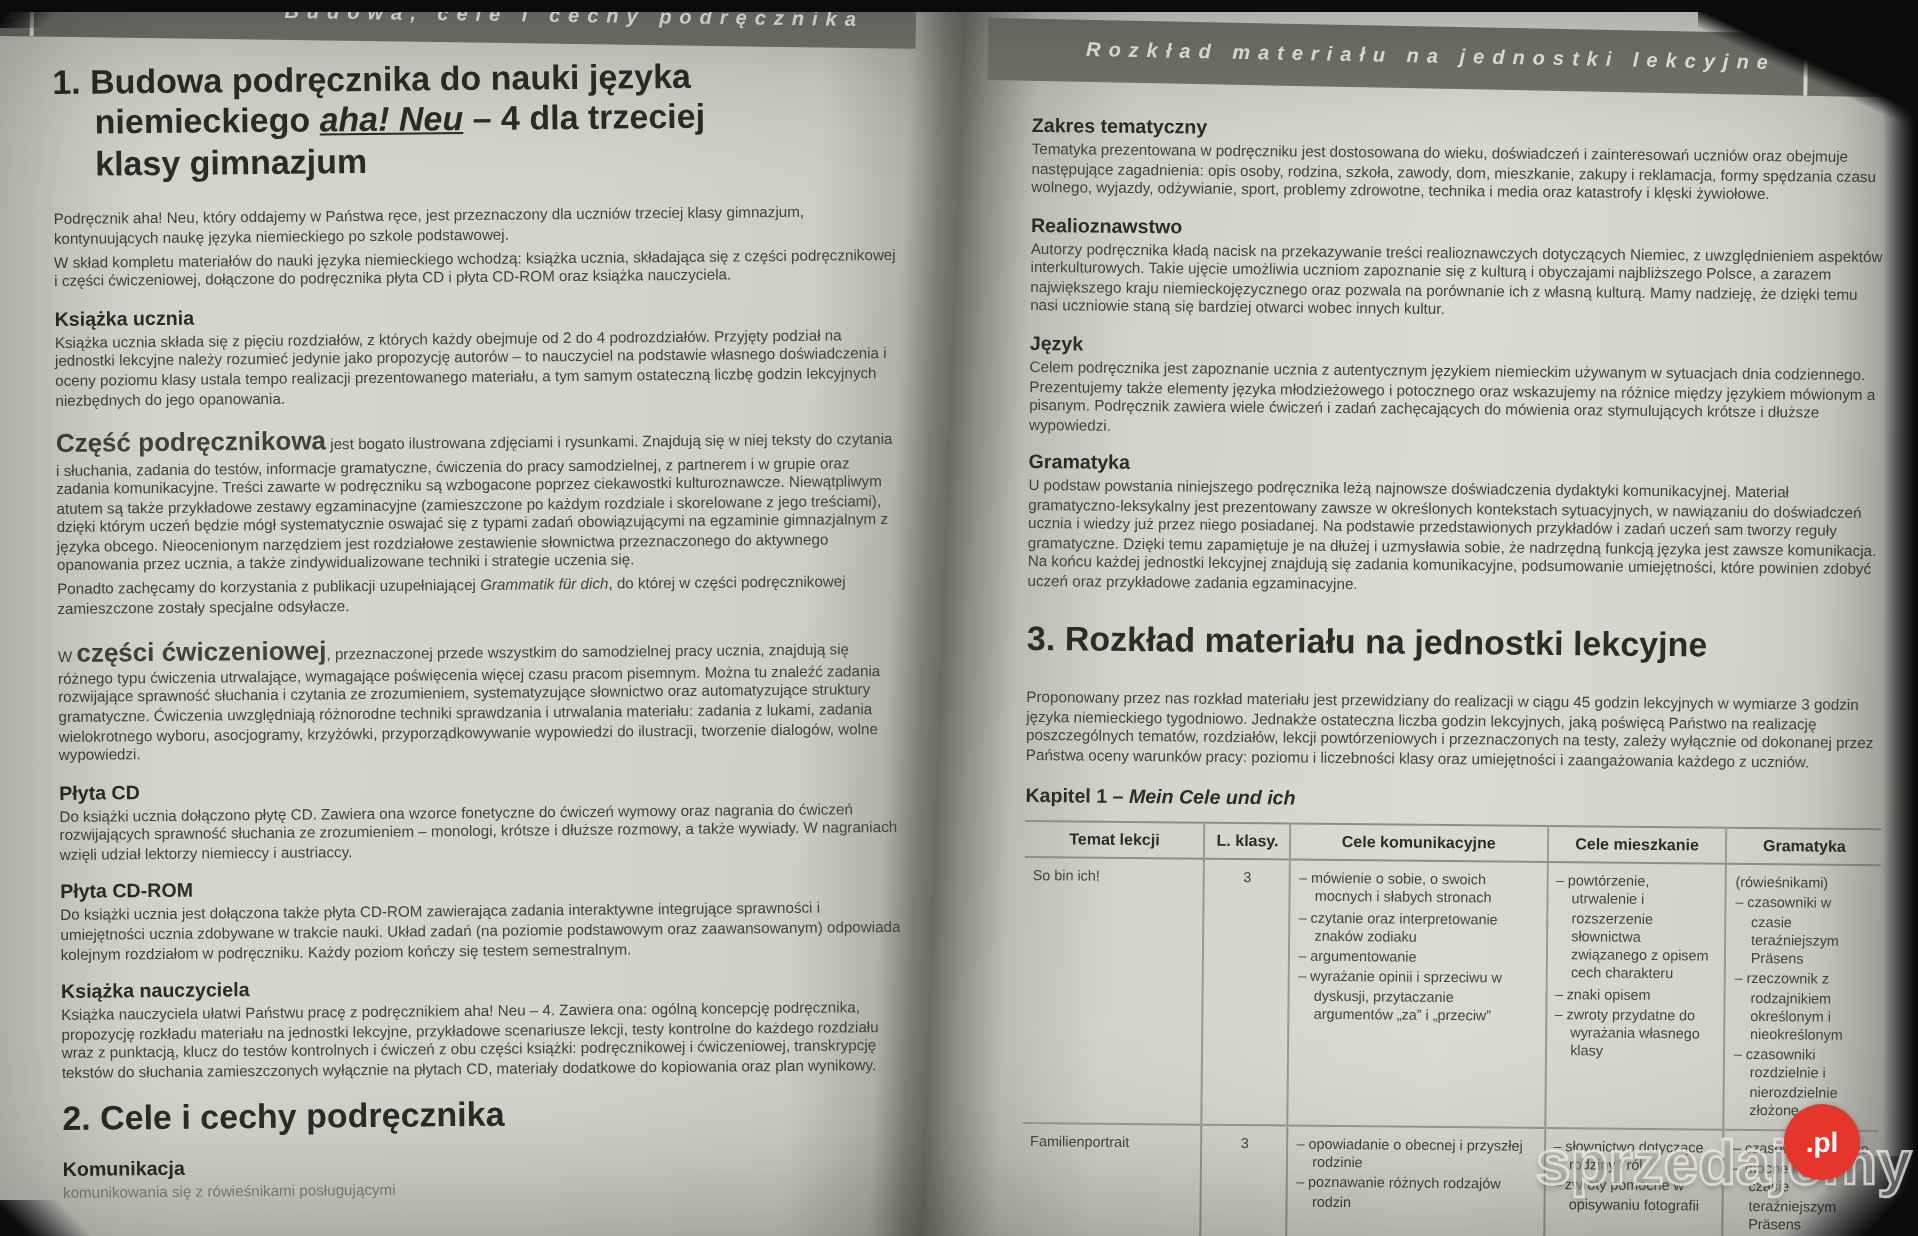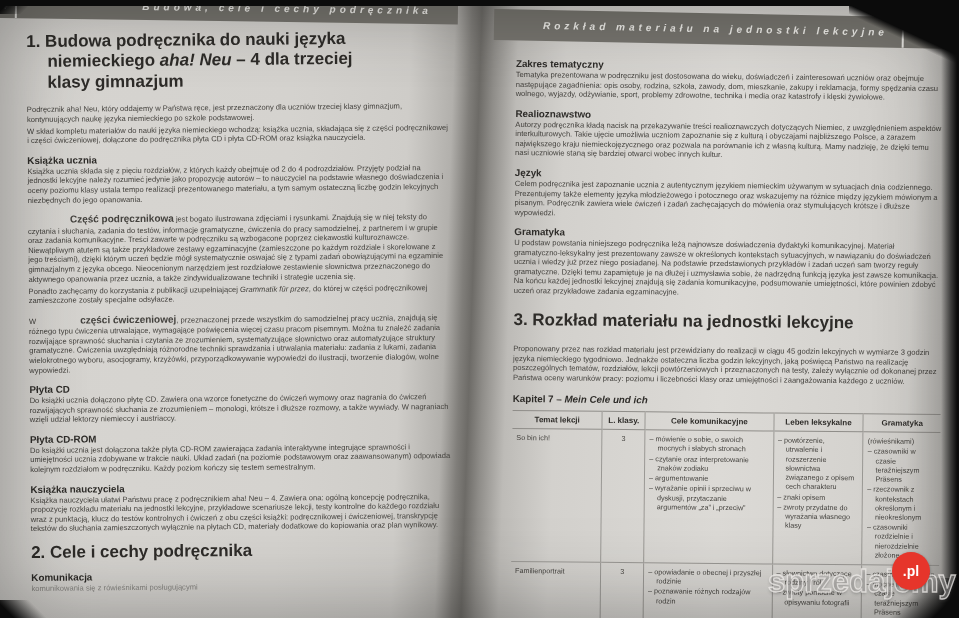--- a/index.html
+++ b/index.html
@@ -41,25 +41,25 @@
 
   
   .page-content{position:absolute;color:#44423e;}
   .page-content.left{left:26px;top:24px;width:422px;transform:rotate(-.55deg);transform-origin:top left;}
   .page-content.right{left:516px;top:58px;width:428px;transform:rotate(.55deg);transform-origin:top left;}
 
   h1{font-size:17px;line-height:1.2;color:#2e2c29;margin:8px 0 12px 0;
      padding-left:21px;text-indent:-21px;font-weight:bold;}
   h1.t1{width:330px;}
   h1.t3{width:330px;margin:14px 0 14px 0;}
-  h1 i{font-style:italic;}
+  h1 i{font-style:italic;text-decoration:underline;}
   h2.sub{font-size:9.8px;color:#2e2c29;margin:9px 0 1px 0;font-weight:bold;}
   h2.kapitel{font-size:9.8px;color:#2e2c29;margin:11px 0 6px 0;font-weight:bold;}
   p.body{font-size:7.6px;line-height:1.26;margin:0 0 2.5px 0;text-align:left;}
-  p.body b{font-size:10px;margin-left:42px;}
+  p.body b{font-size:13px;}
   p.gap{margin-bottom:9px;}
   .partial{color:rgba(68,66,62,.55);white-space:nowrap;overflow:hidden;}
 
   
   table.lessons{width:100%;border-collapse:collapse;table-layout:fixed;margin-top:2px;}
   table.lessons th{font-size:8px;font-weight:bold;color:#2e2c29;text-align:center;
      padding:4px 2px;border-top:1px solid #8f8d89;border-bottom:1px solid #8f8d89;}
   table.lessons th+th, table.lessons td+td{border-left:1px solid #9a9894;}
   table.lessons td{font-size:7.2px;line-height:1.28;vertical-align:top;padding:4px 4px;color:#45433f;}
   table.lessons tr+tr td{border-top:1px solid #9a9894;}
@@ -102,21 +102,21 @@
     <div class="page-content left">
       <h1 class="t1"><span>1. Budowa podręcznika do nauki języka niemieckiego </span><i>aha! Neu</i><span> – 4 dla trzeciej klasy gimnazjum</span></h1>
 
       <p class="body">Podręcznik aha! Neu, który oddajemy w Państwa ręce, jest przeznaczony dla uczniów trzeciej klasy gimnazjum, kontynuujących naukę języka niemieckiego po szkole podstawowej.</p>
       <p class="body gap">W skład kompletu materiałów do nauki języka niemieckiego wchodzą: książka ucznia, składająca się z części podręcznikowej i części ćwiczeniowej, dołączone do podręcznika płyta CD i płyta CD-ROM oraz książka nauczyciela.</p>
 
       <h2 class="sub">Książka ucznia</h2>
       <p class="body gap">Książka ucznia składa się z pięciu rozdziałów, z których każdy obejmuje od 2 do 4 podrozdziałów. Przyjęty podział na jednostki lekcyjne należy rozumieć jedynie jako propozycję autorów – to nauczyciel na podstawie własnego doświadczenia i oceny poziomu klasy ustala tempo realizacji prezentowanego materiału, a tym samym ostateczną liczbę godzin lekcyjnych niezbędnych do jego opanowania.</p>
 
       <p class="body"><b>Część podręcznikowa</b><span> jest bogato ilustrowana zdjęciami i rysunkami. Znajdują się w niej teksty do czytania i słuchania, zadania do testów, informacje gramatyczne, ćwiczenia do pracy samodzielnej, z partnerem i w grupie oraz zadania komunikacyjne. Treści zawarte w podręczniku są wzbogacone poprzez ciekawostki kulturoznawcze. Niewątpliwym atutem są także przykładowe zestawy egzaminacyjne (zamieszczone po każdym rozdziale i skorelowane z jego treściami), dzięki którym uczeń będzie mógł systematycznie oswajać się z typami zadań obowiązującymi na egzaminie gimnazjalnym z języka obcego. Nieocenionym narzędziem jest rozdziałowe zestawienie słownictwa przeznaczonego do aktywnego opanowania przez ucznia, a także zindywidualizowane techniki i strategie uczenia się.</span></p>
-      <p class="body gap"><span>Ponadto zachęcamy do korzystania z publikacji uzupełniającej </span><i>Grammatik für przez</i><span>, do której w części podręcznikowej zamieszczone zostały specjalne odsyłacze.</span></p>
+      <p class="body gap"><span>Ponadto zachęcamy do korzystania z publikacji uzupełniającej </span><i>Grammatik für dich</i><span>, do której w części podręcznikowej zamieszczone zostały specjalne odsyłacze.</span></p>
 
       <p class="body gap"><span>W </span><b>części ćwiczeniowej</b><span>, przeznaczonej przede wszystkim do samodzielnej pracy ucznia, znajdują się różnego typu ćwiczenia utrwalające, wymagające poświęcenia więcej czasu pracom pisemnym. Można tu znaleźć zadania rozwijające sprawność słuchania i czytania ze zrozumieniem, systematyzujące słownictwo oraz automatyzujące struktury gramatyczne. Ćwiczenia uwzględniają różnorodne techniki sprawdzania i utrwalania materiału: zadania z lukami, zadania wielokrotnego wyboru, asocjogramy, krzyżówki, przyporządkowywanie wypowiedzi do ilustracji, tworzenie dialogów, wolne wypowiedzi.</span></p>
 
       <h2 class="sub">Płyta CD</h2>
       <p class="body gap">Do książki ucznia dołączono płytę CD. Zawiera ona wzorce fonetyczne do ćwiczeń wymowy oraz nagrania do ćwiczeń rozwijających sprawność słuchania ze zrozumieniem – monologi, krótsze i dłuższe rozmowy, a także wywiady. W nagraniach wzięli udział lektorzy niemieccy i austriaccy.</p>
 
       <h2 class="sub">Płyta CD-ROM</h2>
       <p class="body gap">Do książki ucznia jest dołączona także płyta CD-ROM zawierająca zadania interaktywne integrujące sprawności i umiejętności ucznia zdobywane w trakcie nauki. Układ zadań (na poziomie podstawowym oraz zaawansowanym) odpowiada kolejnym rozdziałom w podręczniku. Każdy poziom kończy się testem semestralnym.</p>
 
       <h2 class="sub">Książka nauczyciela</h2>
@@ -136,36 +136,36 @@
 
       <h2 class="sub">Język</h2>
       <p class="body gap">Celem podręcznika jest zapoznanie ucznia z autentycznym językiem niemieckim używanym w sytuacjach dnia codziennego. Prezentujemy także elementy języka młodzieżowego i potocznego oraz wskazujemy na różnice między językiem mówionym a pisanym. Podręcznik zawiera wiele ćwiczeń i zadań zachęcających do mówienia oraz stymulujących krótsze i dłuższe wypowiedzi.</p>
 
       <h2 class="sub">Gramatyka</h2>
       <p class="body gap">U podstaw powstania niniejszego podręcznika leżą najnowsze doświadczenia dydaktyki komunikacyjnej. Materiał gramatyczno-leksykalny jest prezentowany zawsze w określonych kontekstach sytuacyjnych, w nawiązaniu do doświadczeń ucznia i wiedzy już przez niego posiadanej. Na podstawie przedstawionych przykładów i zadań uczeń sam tworzy reguły gramatyczne. Dzięki temu zapamiętuje je na dłużej i uzmysławia sobie, że nadrzędną funkcją języka jest zawsze komunikacja. Na końcu każdej jednostki lekcyjnej znajdują się zadania komunikacyjne, podsumowanie umiejętności, które powinien zdobyć uczeń oraz przykładowe zadania egzaminacyjne.</p>
 
       <h1 class="t3">3. Rozkład materiału na jednostki lekcyjne</h1>
       <p class="body gap">Proponowany przez nas rozkład materiału jest przewidziany do realizacji w ciągu 45 godzin lekcyjnych w wymiarze 3 godzin języka niemieckiego tygodniowo. Jednakże ostateczna liczba godzin lekcyjnych, jaką poświęcą Państwo na realizację poszczególnych tematów, rozdziałów, lekcji powtórzeniowych i przeznaczonych na testy, zależy wyłącznie od dokonanej przez Państwa oceny warunków pracy: poziomu i liczebności klasy oraz umiejętności i zaangażowania każdego z uczniów.</p>
 
-      <h2 class="kapitel"><span>Kapitel 7 – </span><i>Mein Cele und ich</i></h2>
+      <h2 class="kapitel"><span>Kapitel 1 – </span><i>Mein Cele und ich</i></h2>
 
       <table class="lessons">
         <colgroup>
           <col class="col-temat">
             <col class="col-godz">
             <col class="col-kom">
             <col class="col-leks">
             <col class="col-gram">
         </colgroup>
         <thead>
           <tr>
             <th>Temat lekcji</th>
             <th>L. klasy.</th>
             <th>Cele komunikacyjne</th>
-            <th>Leben leksykalne</th>
+            <th>Cele mieszkanie</th>
             <th>Gramatyka</th>
           </tr>
         </thead>
         <tbody>
             <tr>
               <td class="c-temat">So bin ich!</td>
               <td class="c-godz">3</td>
               <td>
                 <div class="li">mówienie o sobie, o swoich mocnych i słabych stronach</div>
                 <div class="li">czytanie oraz interpretowanie znaków zodiaku</div>
@@ -173,21 +173,21 @@
                 <div class="li">wyrażanie opinii i sprzeciwu w dyskusji, przytaczanie argumentów „za” i „przeciw”</div>
               </td>
               <td>
                 <div class="li">powtórzenie, utrwalenie i rozszerzenie słownictwa związanego z opisem cech charakteru</div>
                 <div class="li">znaki opisem</div>
                 <div class="li">zwroty przydatne do wyrażania własnego klasy</div>
               </td>
               <td>
                 <div class="intro">(rówieśnikami)</div>
                 <div class="li">czasowniki w czasie teraźniejszym Präsens</div>
-                <div class="li">rzeczownik z kontekstach określonym i nieokreślonym</div>
+                <div class="li">rzeczownik z rodzajnikiem określonym i nieokreślonym</div>
                 <div class="li">czasowniki rozdzielnie i nierozdzielnie złożone</div>
               </td>
             </tr>
             <tr>
               <td class="c-temat">Familienportrait</td>
               <td class="c-godz">3</td>
               <td>
                 <div class="li">opowiadanie o obecnej i przyszłej rodzinie</div>
                 <div class="li">poznawanie różnych rodzajów rodzin</div>
               </td>

